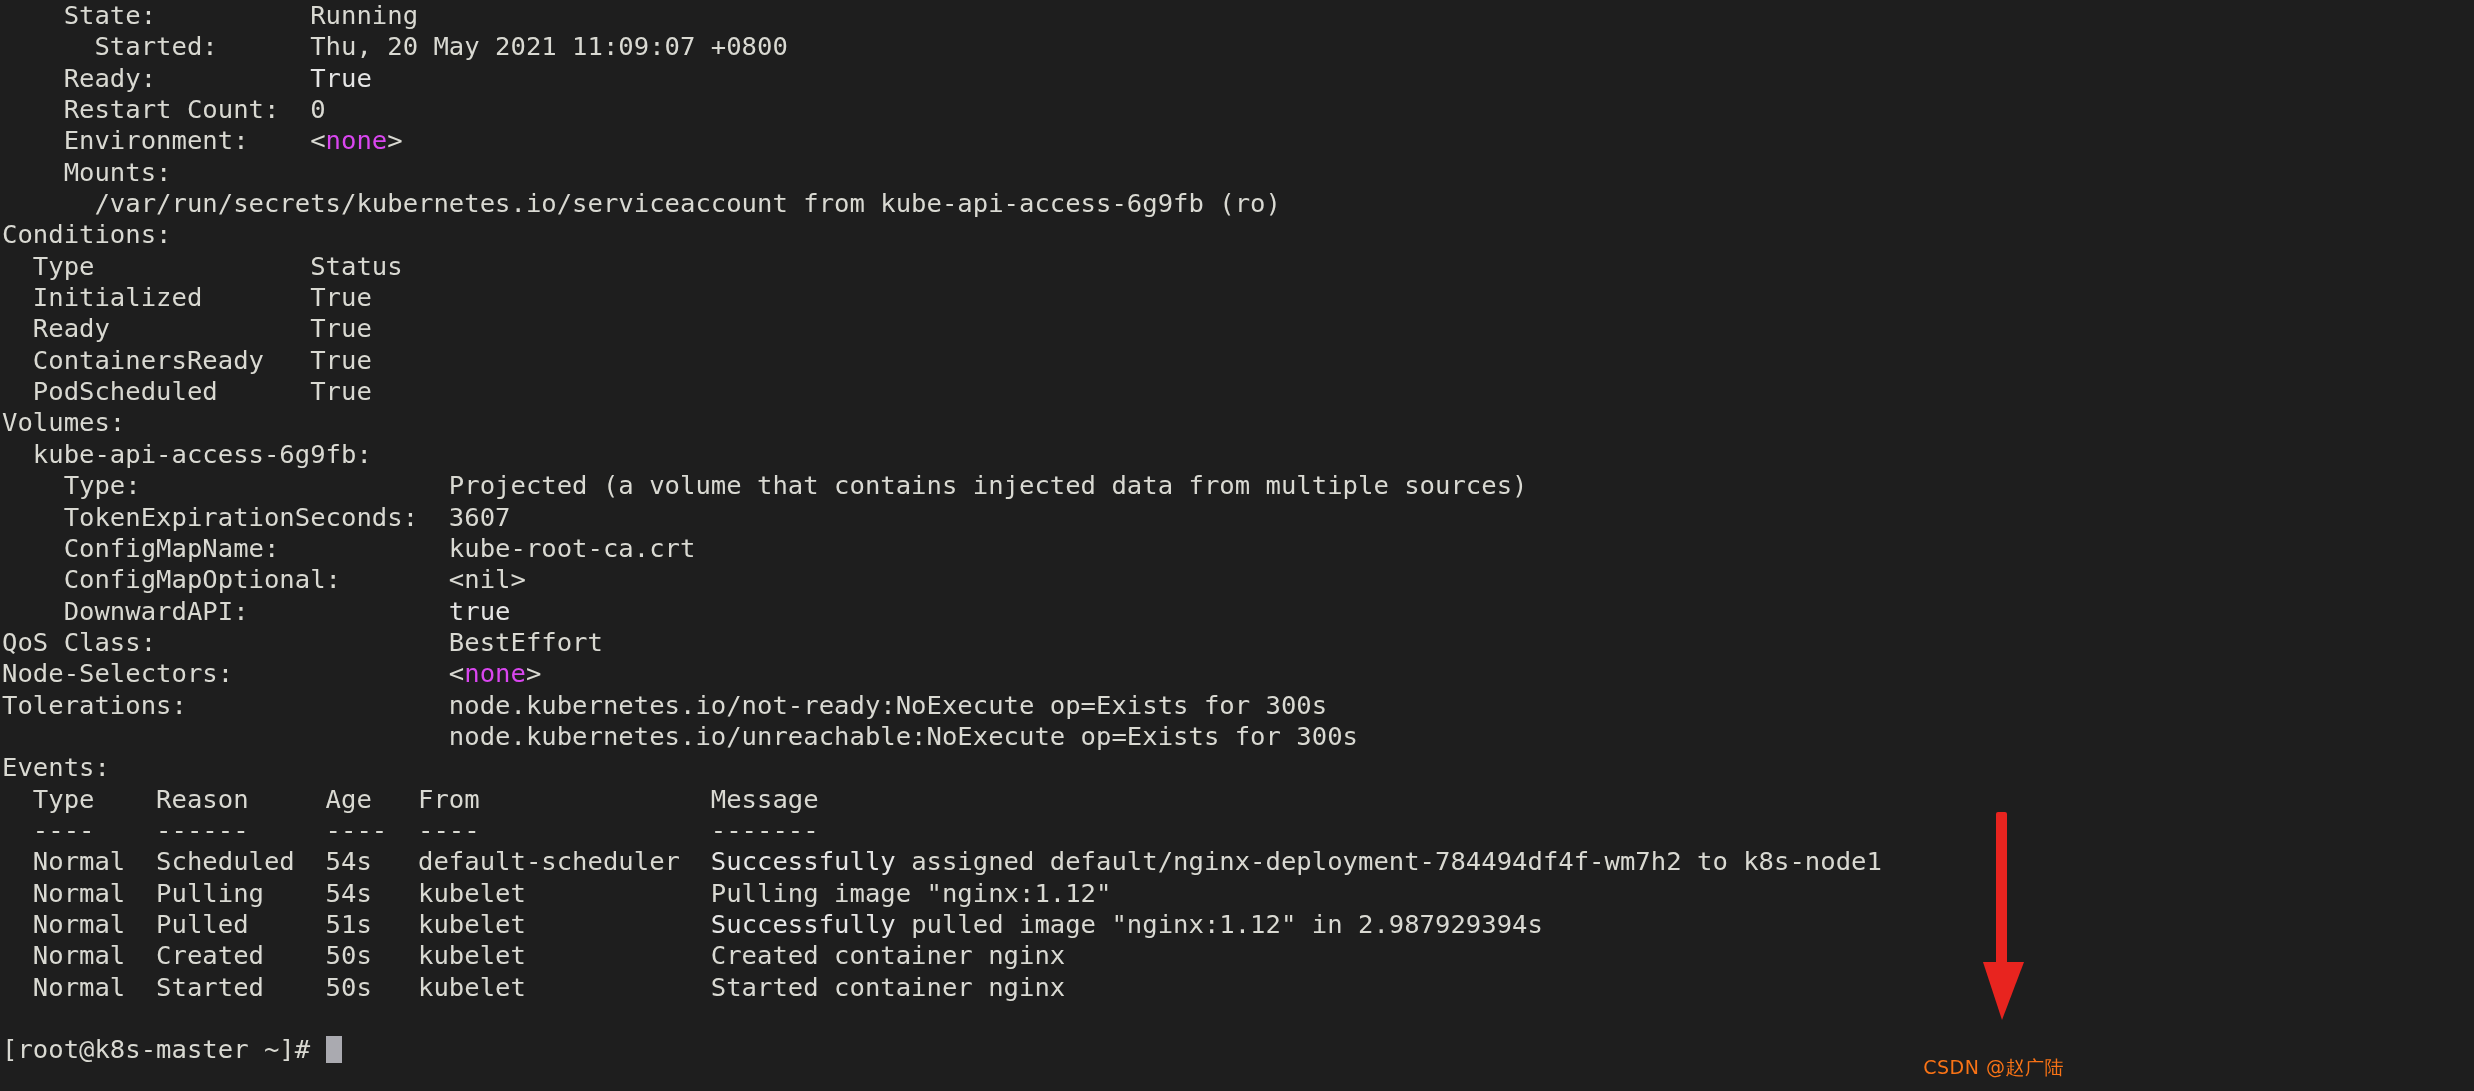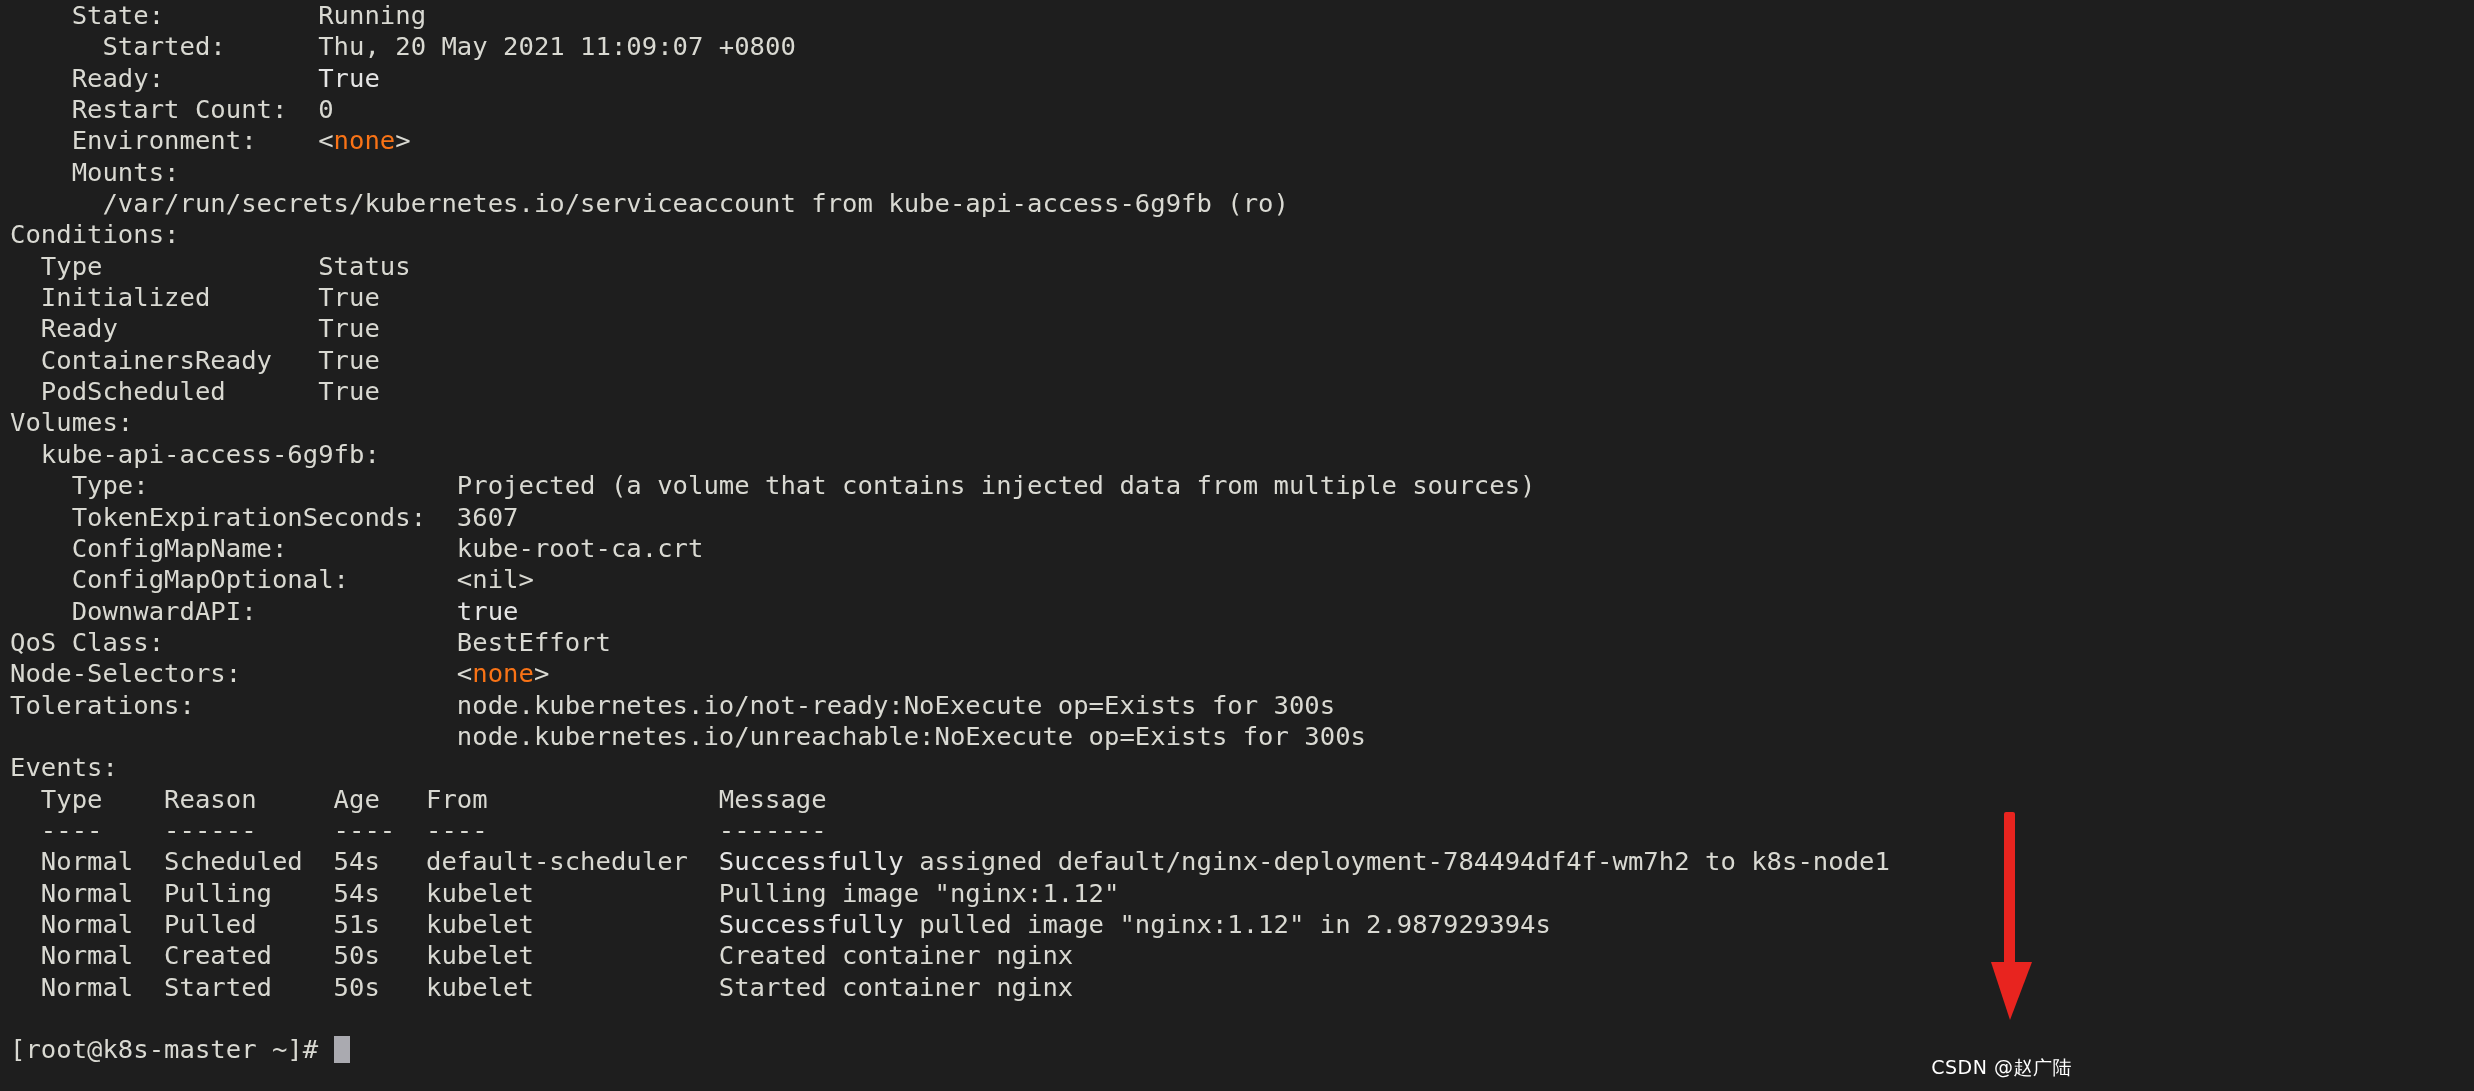--- a/index.html
+++ b/index.html
@@ -21,36 +21,35 @@
     top: 0;
     width: 2082px;
     height: 1091px;
     background: #1e1e1e;
     color: #d8d8d2;
     font-size: 25.6px;
     line-height: 31.35px;
     letter-spacing: 0px;
     padding: 0;
     box-sizing: border-box;
-    margin-left: 8px;
   }
   #lines {
     position: absolute;
     left: 2px;
     top: 0px;
     white-space: pre;
   }
   .line {
     height: 31.35px;
     white-space: pre;
     display: block;
   }
   .fg-default { color: #d9d9d2; }
   .fg-green   { color: #e5e5e5; }
-  .fg-magenta { color: #f97316; text-align: center; }
+  .fg-magenta { color: #d946ef; text-align: center; }
 
   #cursor {
     display: inline-block;
     width: 16.9px;
     height: 27px;
     background: #aaaab0;
     vertical-align: -5px;
   }
 
   
@@ -61,21 +60,21 @@
     width: 70px;
     height: 210px;
     pointer-events: none;
   }
 
   
   #watermark {
     position: absolute;
     right: 18px;
     bottom: 8px;
-    color: #ffffff;
+    color: #f97316;
     font-family: "DejaVu Sans", "Liberation Sans", sans-serif;
     font-size: 19px;
     letter-spacing: 0.5px;
     white-space: pre;
   }
 </style>
 </head>
 <body>
 
 <div id="terminal">

